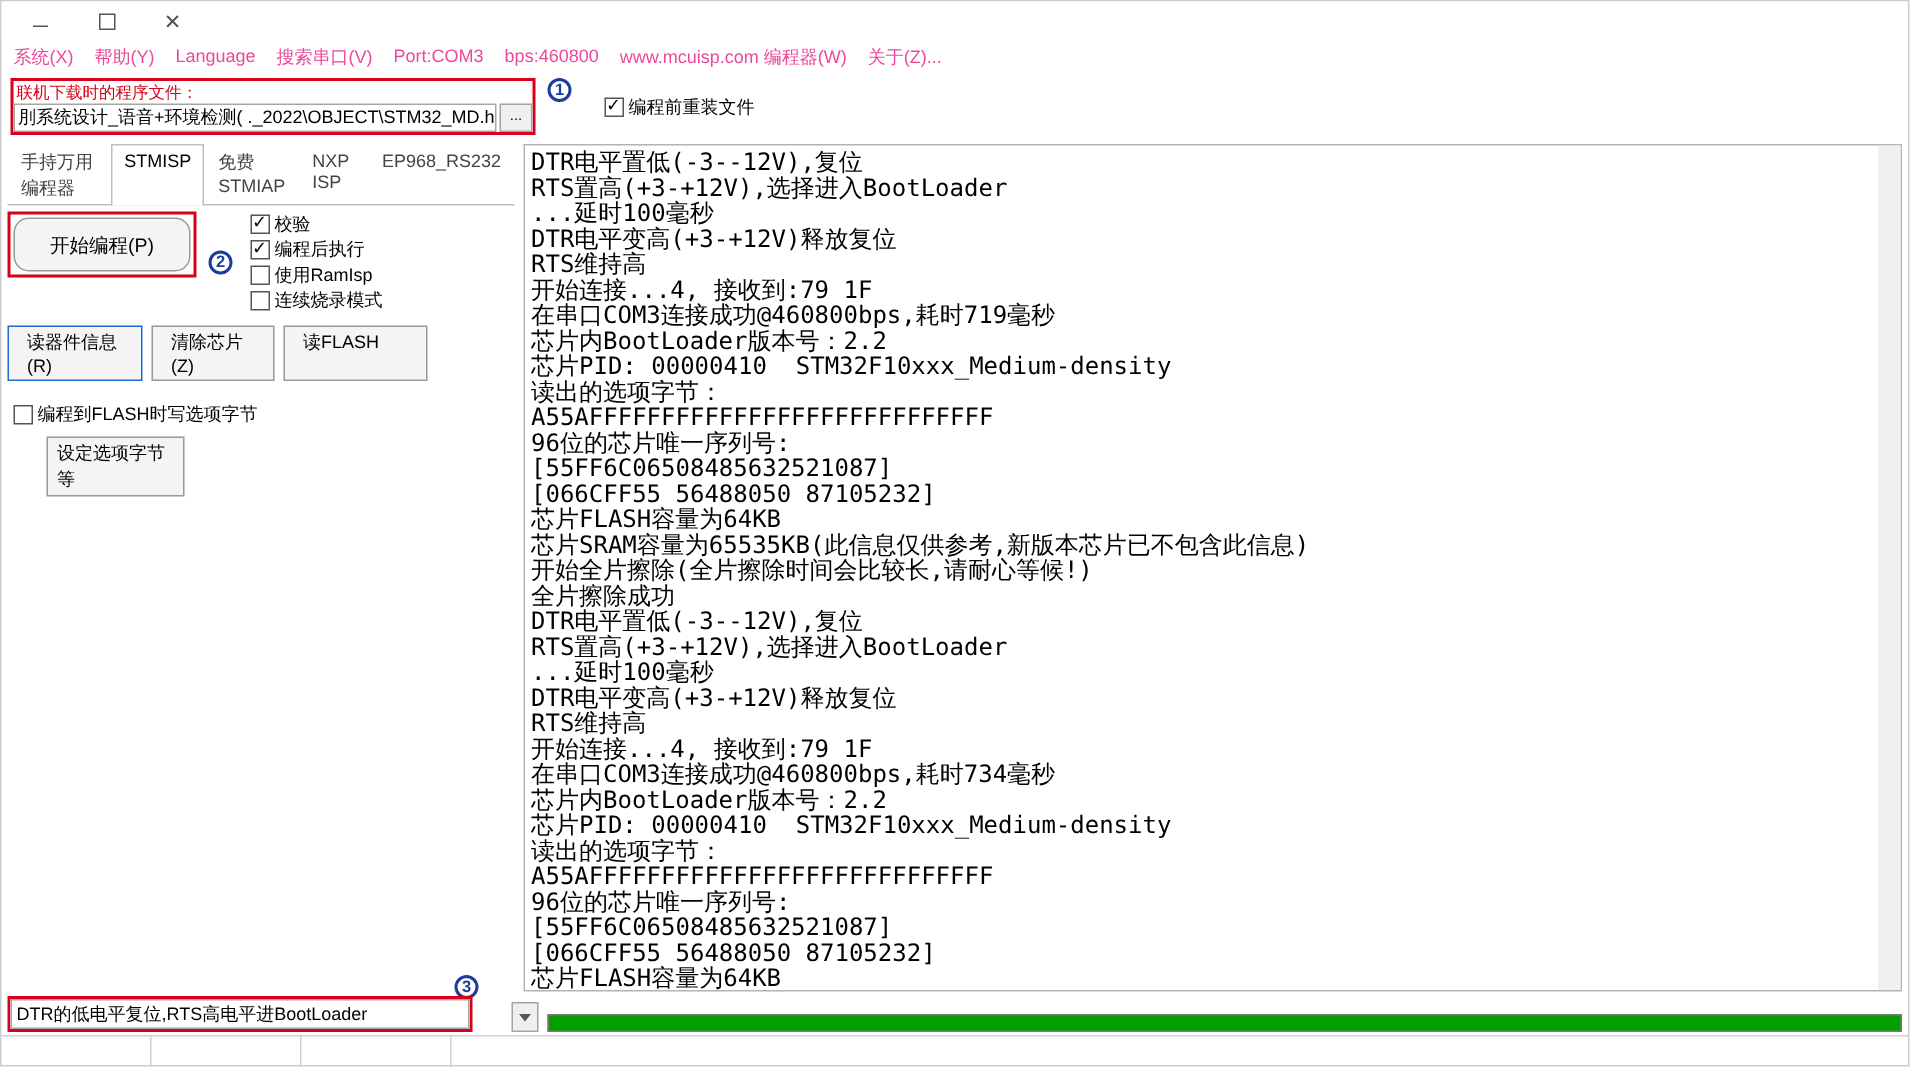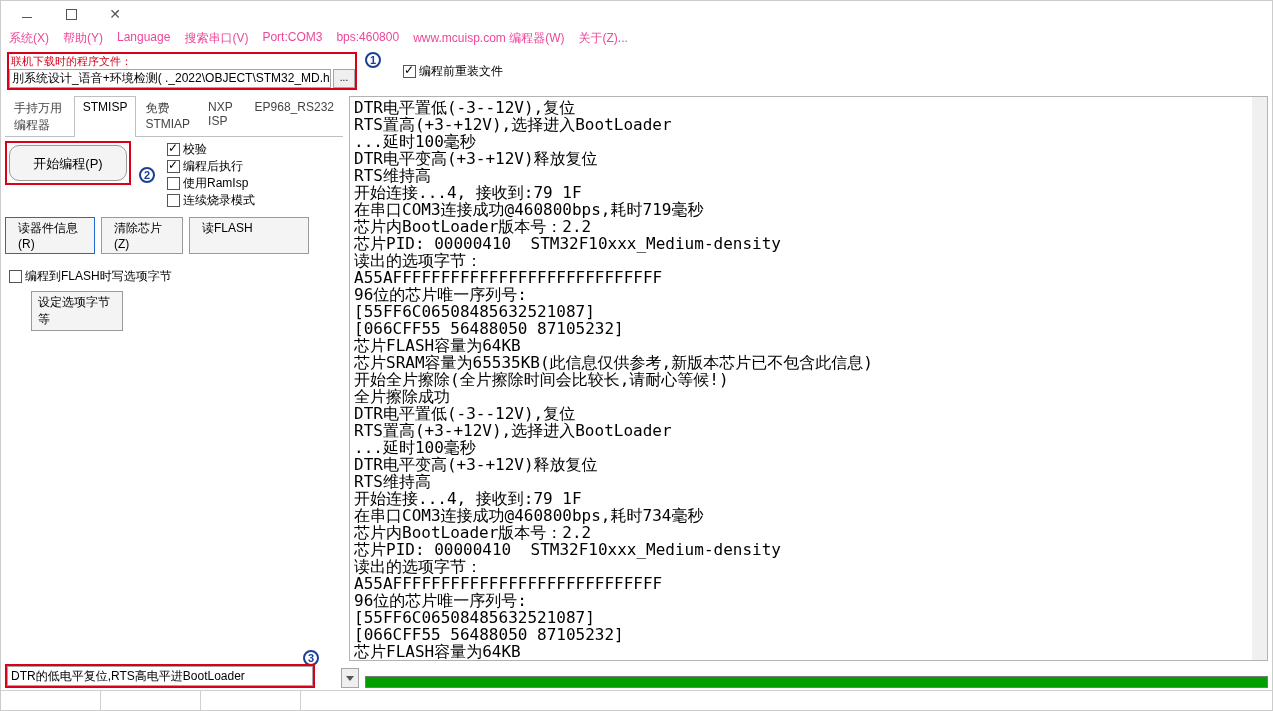--- a/index.html
+++ b/index.html
@@ -308,21 +308,21 @@
             <div class="checkbox-row">
               <div class="cb"></div>
               <span>连续烧录模式</span>
             </div>
           </div>
         </div>
 
         <div class="btn-row">
           <div class="btn primary-border" style="width:90px">读器件信息(R)</div>
           <div class="btn" style="width:82px">清除芯片(Z)</div>
-          <div class="btn" style="width:120px">读FLASH</div>
+          <div class="btn" style="width:96px">读FLASH</div>
         </div>
 
         <div class="optsec">
           <div class="checkbox-row" style="margin-bottom:6px;">
             <div class="cb"></div>
             <span>编程到FLASH时写选项字节</span>
           </div>
           <div class="btn btn-small" style="margin-left:22px;">设定选项字节等</div>
         </div>
       </div>

